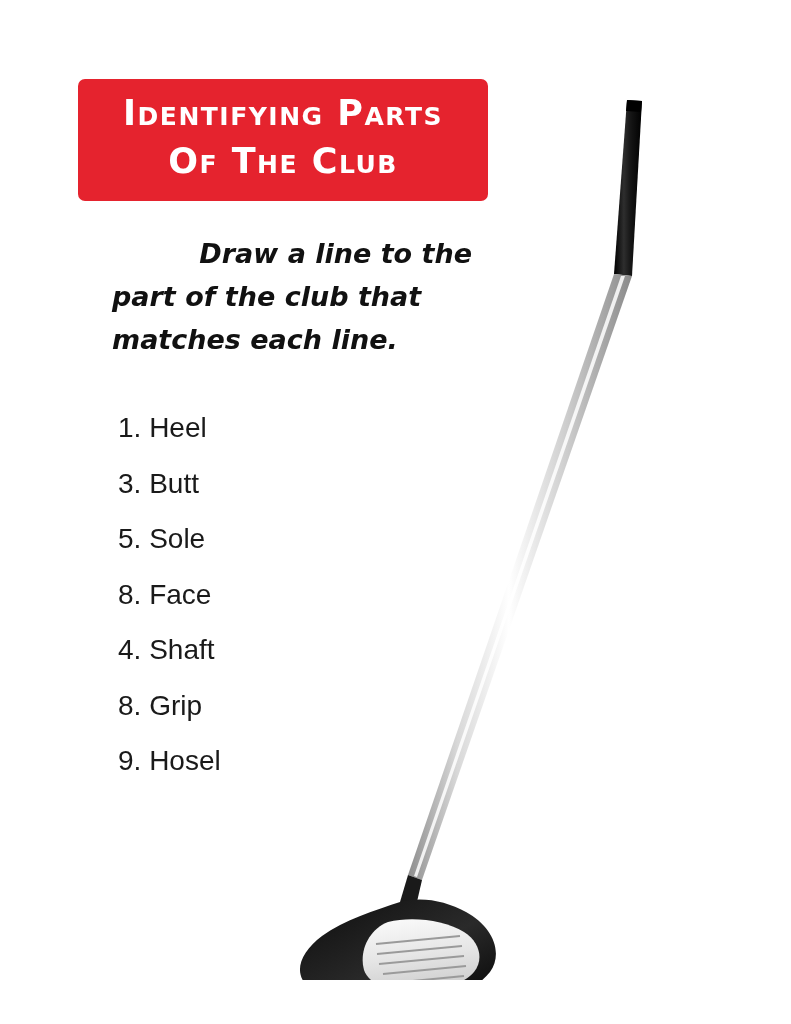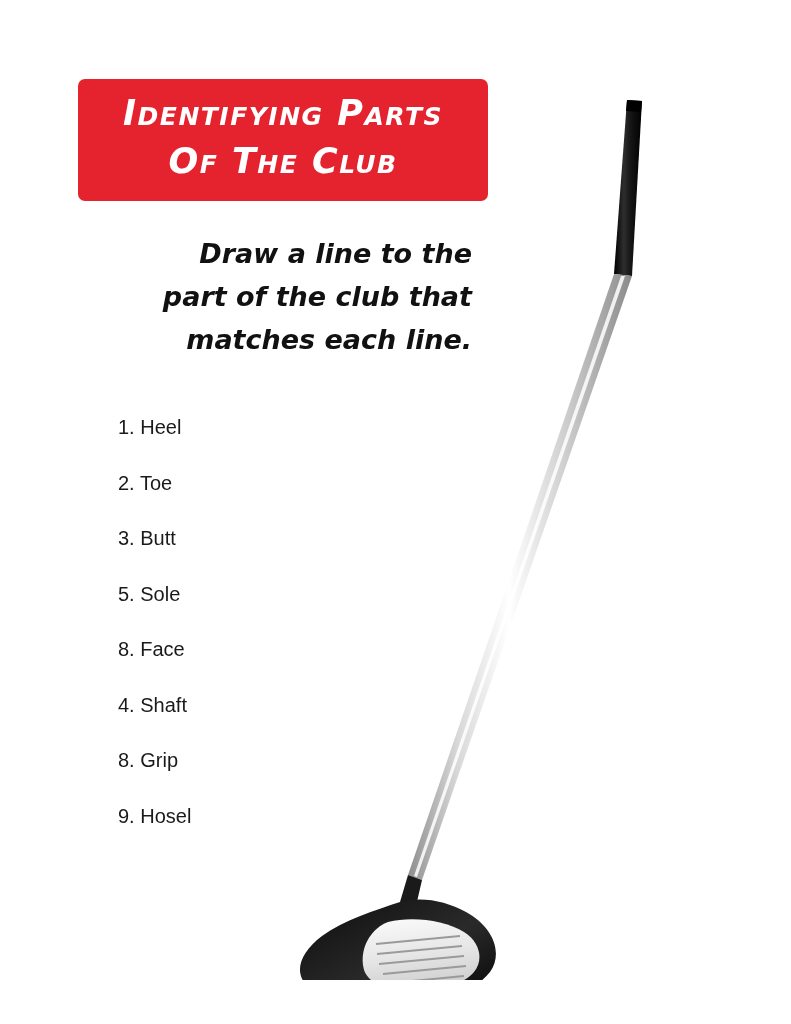--- a/index.html
+++ b/index.html
@@ -34,21 +34,20 @@
     flex-direction: column;
     align-items: center;
     justify-content: center;
     padding: 4px 10px 10px 10px;
     box-sizing: border-box;
   }
   .title-line {
     color: #ffffff;
     font-family: "DejaVu Sans", sans-serif;
     font-weight: bold;
-    font-style: italic;
     font-size: 35px;
     line-height: 48px;
     letter-spacing: 1.5px;
     text-align: center;
     font-variant: small-caps;
     text-transform: capitalize;
     white-space: nowrap;
   }
 
   
@@ -58,38 +57,38 @@
     top: 232px;
     width: 360px;
   }
   .instructions .ins-line {
     font-family: "DejaVu Sans", sans-serif;
     font-weight: bold;
     font-style: italic;
     font-size: 27px;
     line-height: 43px;
     color: #111111;
-    text-align: right;
+    text-align: left;
     white-space: nowrap;
   }
   .instructions .ins-line.first { text-align: right; }
 
   
   .word-list {
     position: absolute;
     left: 118px;
     top: 400px;
     width: 260px;
     margin: 0;
     padding: 0;
     list-style: none;
   }
   .word-list li {
     font-family: "Liberation Sans", sans-serif;
-    font-size: 20px;
+    font-size: 28px;
     line-height: 55.5px;
     color: #1a1a1a;
     white-space: nowrap;
   }
 
   
   .club {
     position: absolute;
     left: 280px;
     top: 80px;
@@ -109,21 +108,20 @@
   </div>
 
   <div class="instructions">
     <div class="ins-line first">Draw a line to the</div>
     <div class="ins-line">part of the club that</div>
     <div class="ins-line">matches each line.</div>
   </div>
 
   <ul class="word-list">
     <li>1. Heel</li>
-    <li>2. Toe</li>
     <li>3. Butt</li>
     <li>5. Sole</li>
     <li>8. Face</li>
     <li>4. Shaft</li>
     <li>8. Grip</li>
     <li>9. Hosel</li>
   </ul>
 
   <div class="club">
     <svg width="420" height="900" viewBox="0 0 420 900" xmlns="http://www.w3.org/2000/svg">

